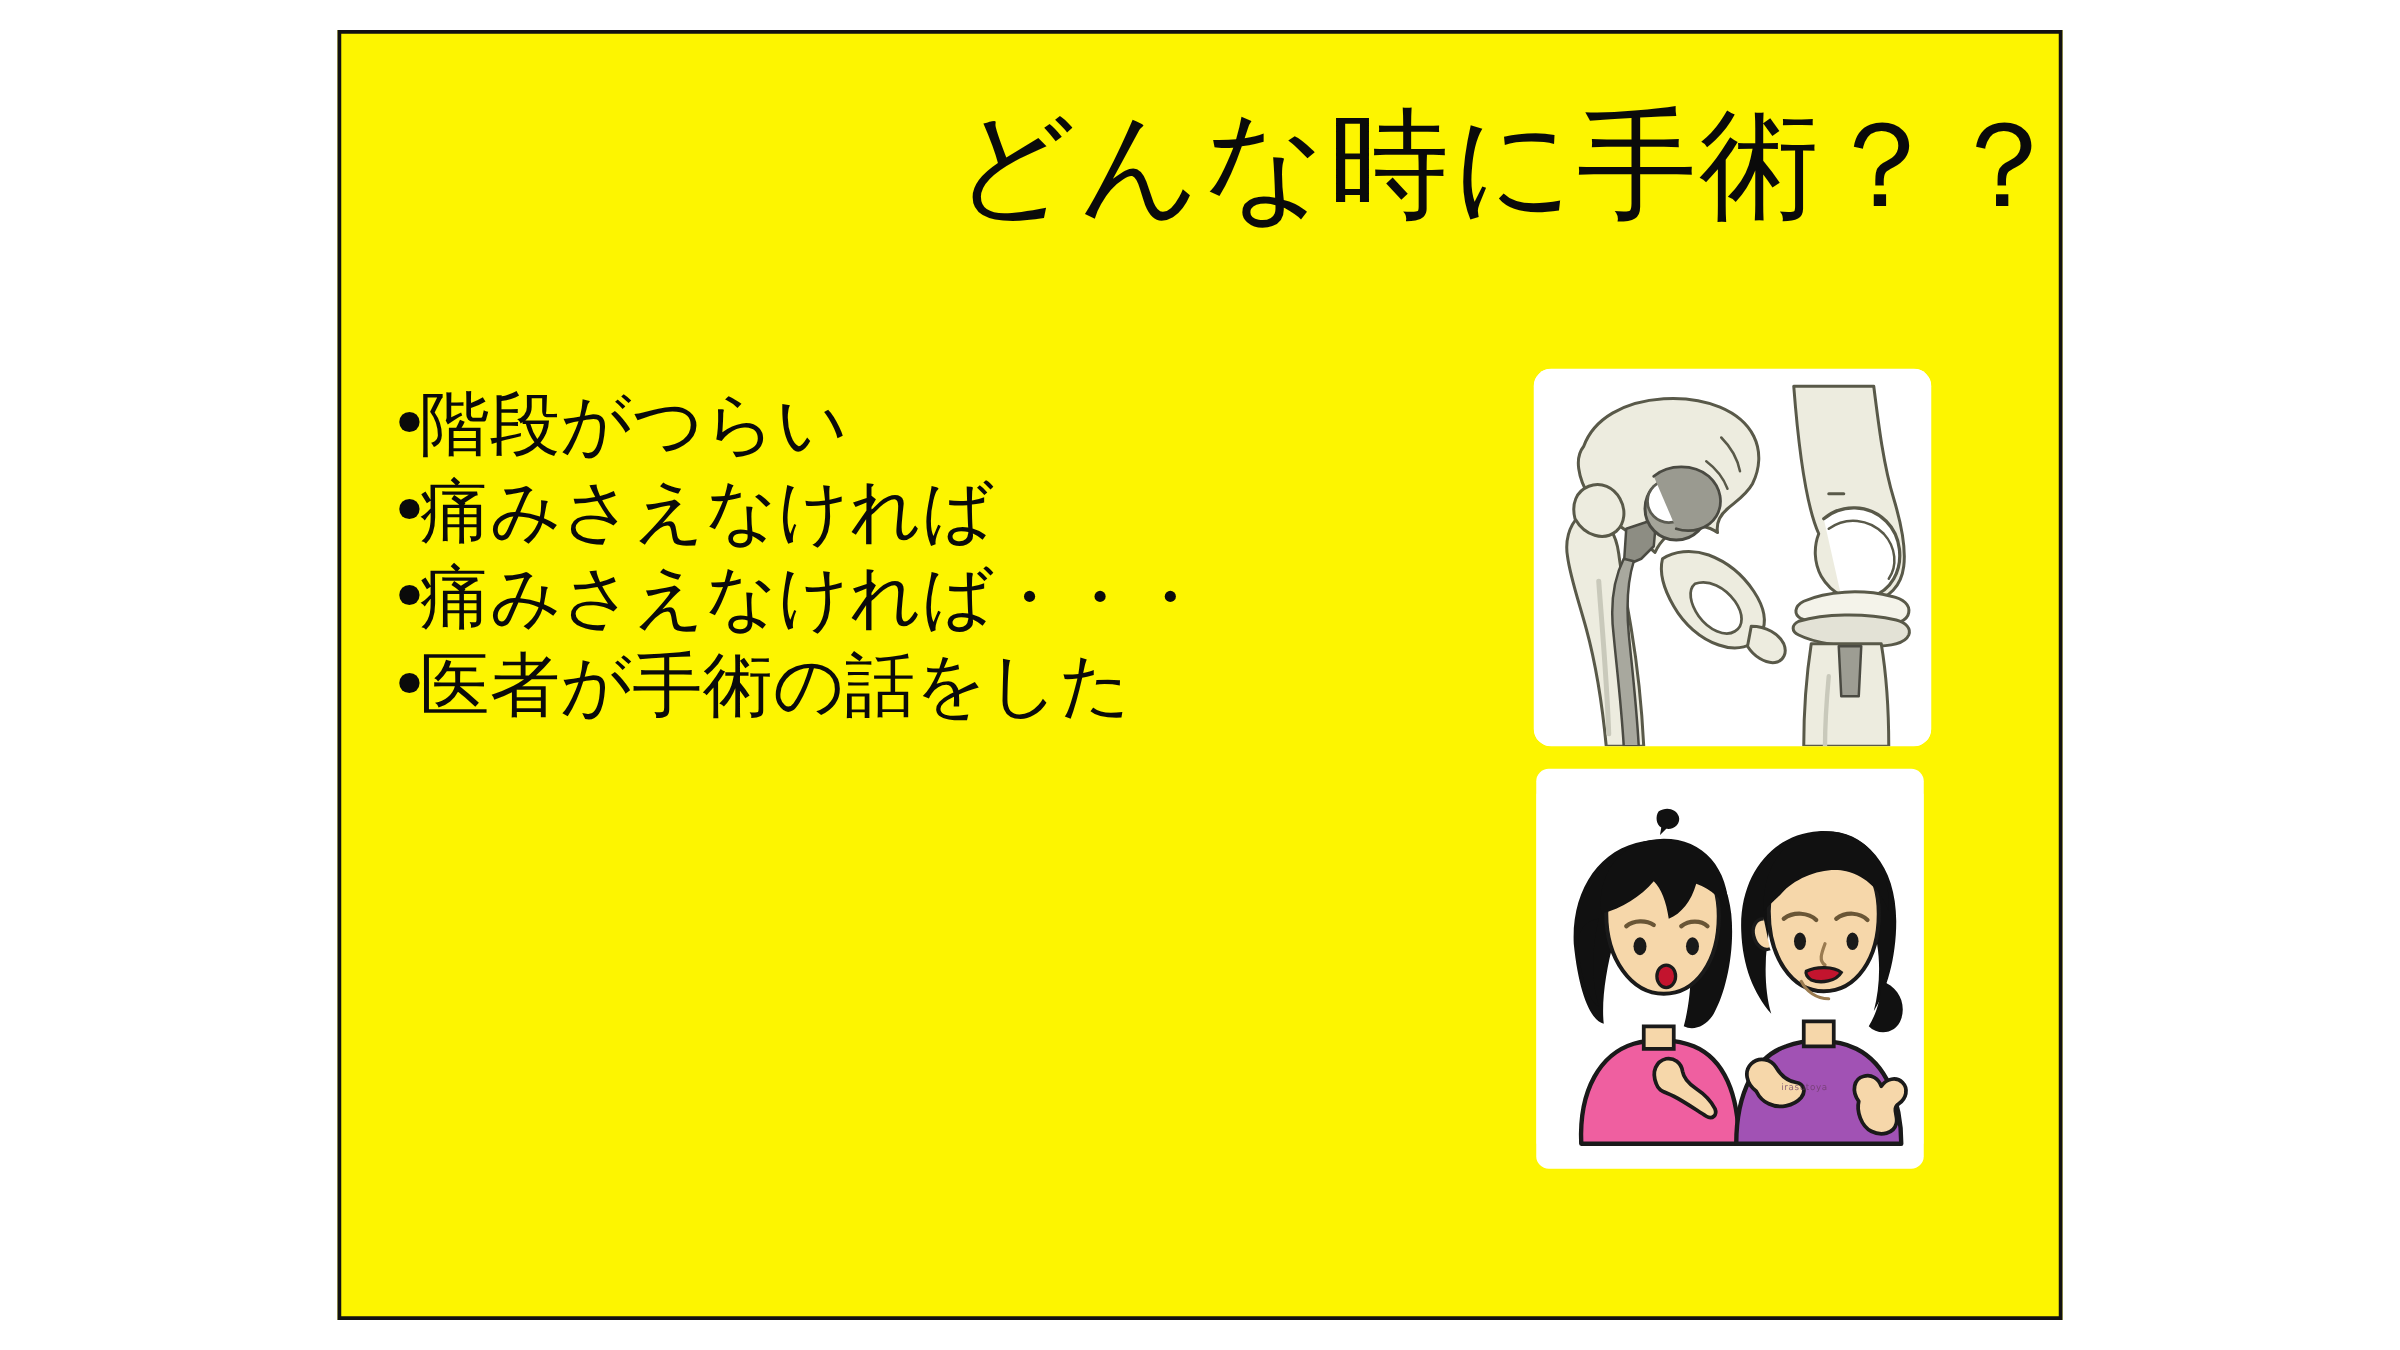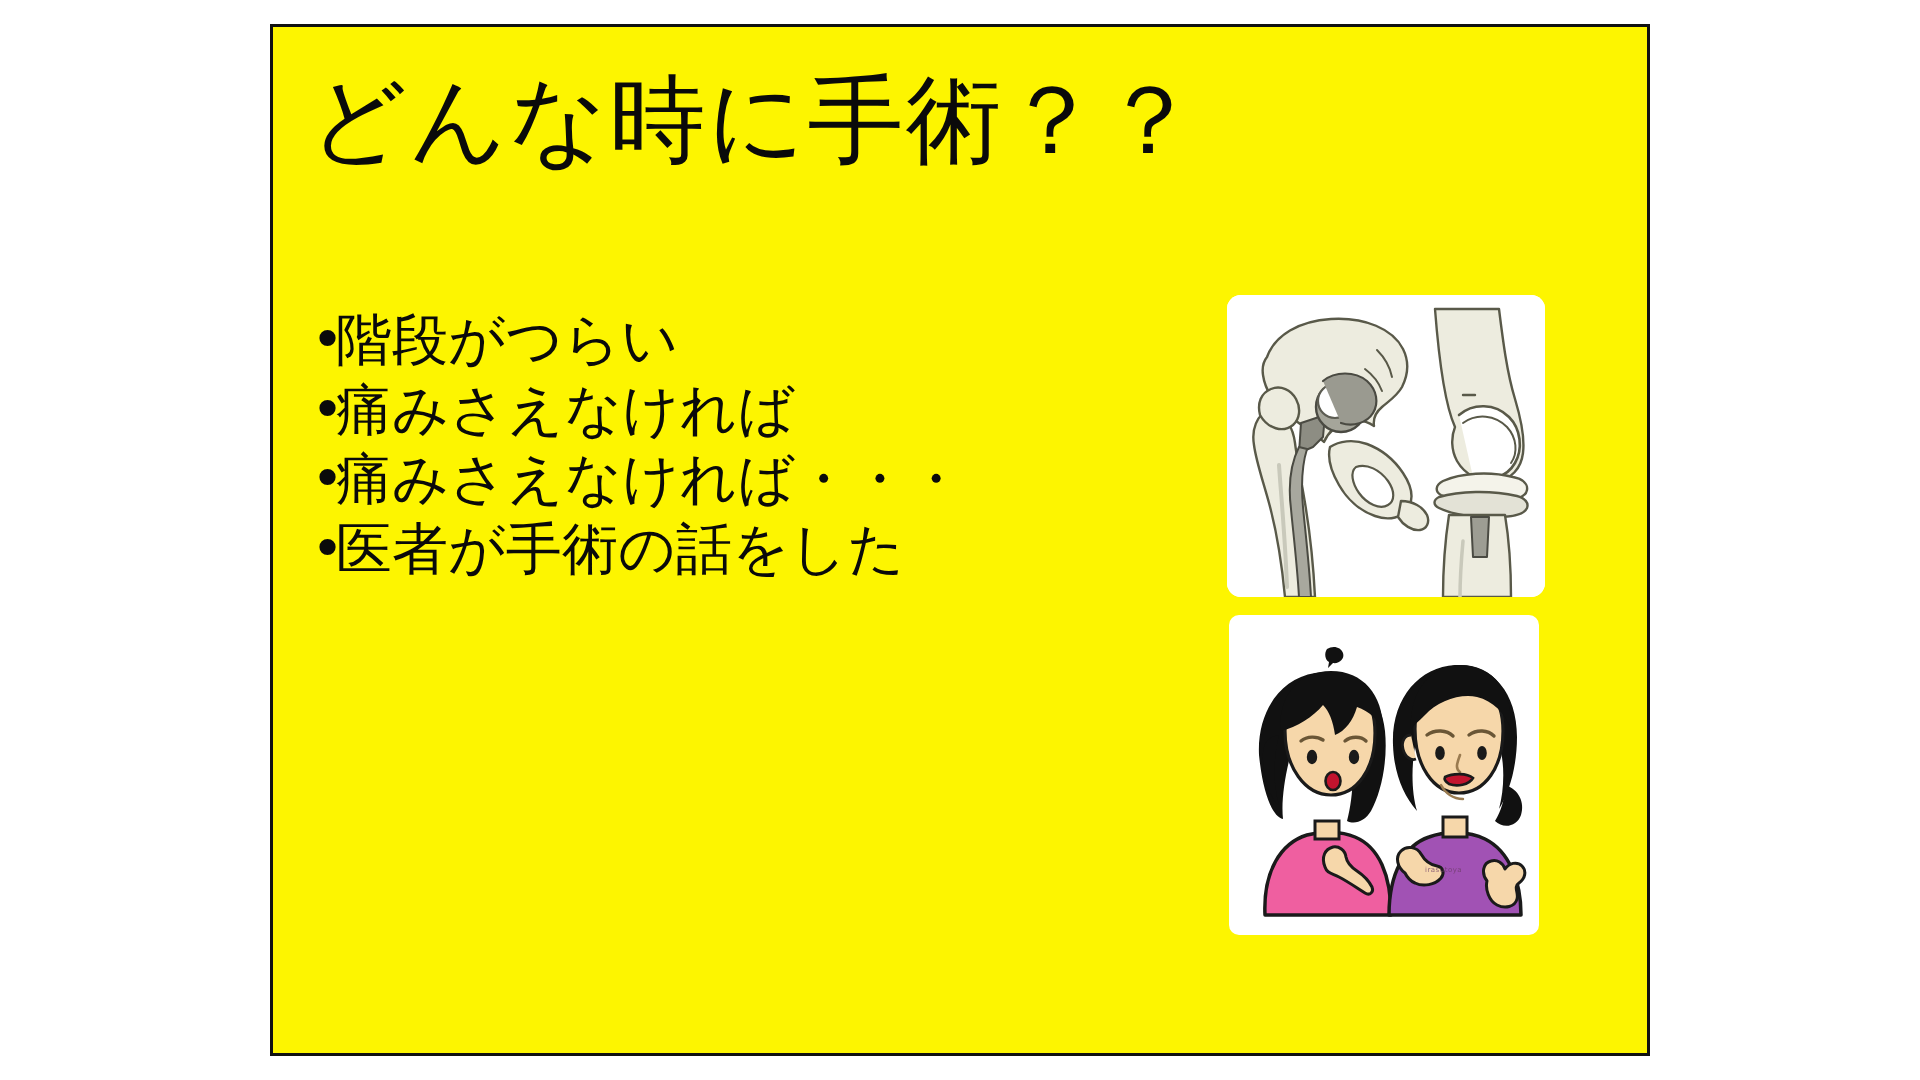--- a/index.html
+++ b/index.html
@@ -30,30 +30,29 @@
     background: #fdf500;
     border: 3px solid #111111;
     box-sizing: border-box;
     overflow: hidden;
   }
 
   
   #slide-title {
     position: absolute;
     left: 0;
-    top: 40px;
+    top: 52px;
     width: 1380px;
-    text-align: left;
+    text-align: right;
     font-size: 96px;
     line-height: 1.12;
     font-weight: 500;
     color: #0a0a0a;
     letter-spacing: 0.02em;
     white-space: nowrap;
-    padding-left: 36px;
   }
 
   
   #bullet-list {
     position: absolute;
     left: 22px;
     top: 262px;
     width: 940px;
     margin: 16px;
     padding: 0;

